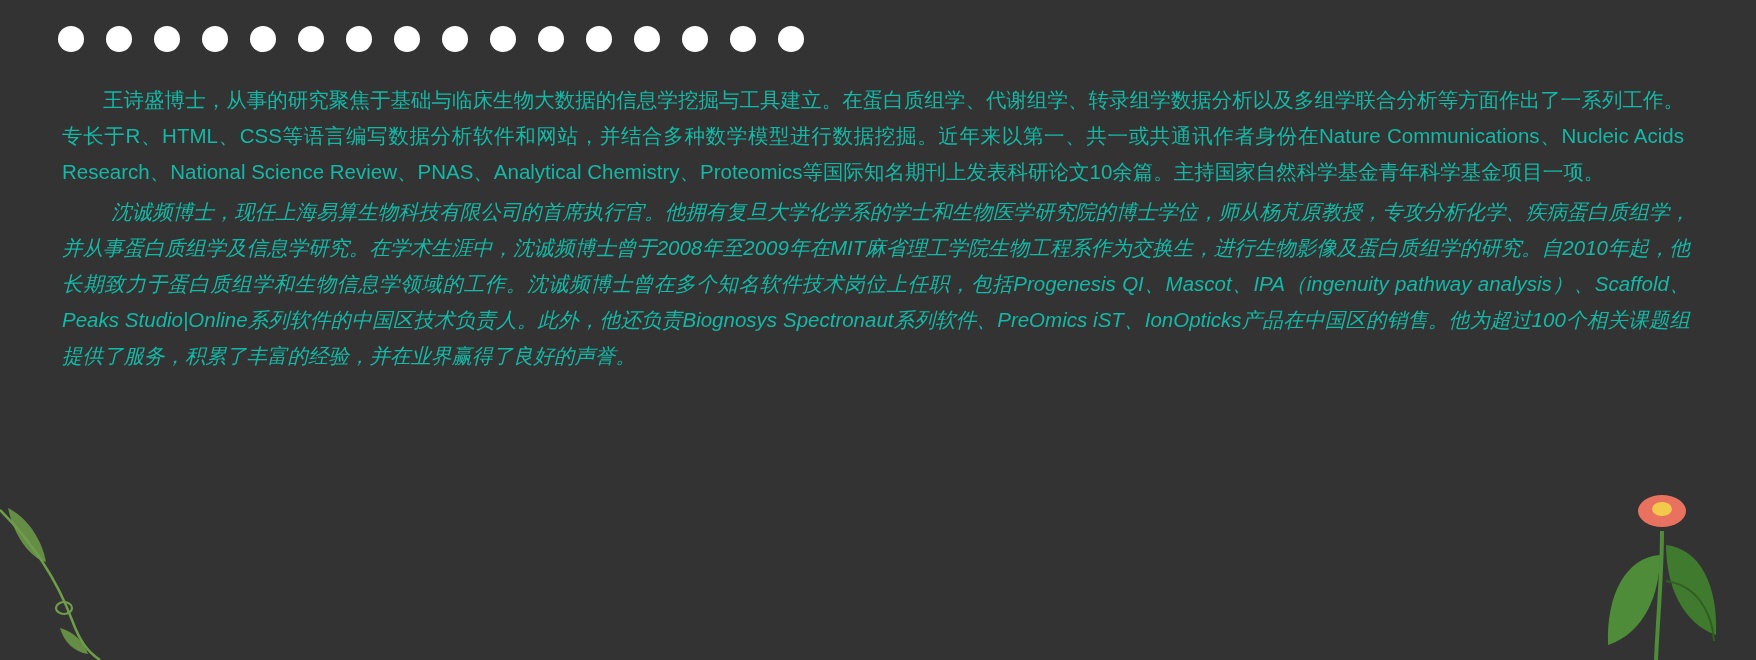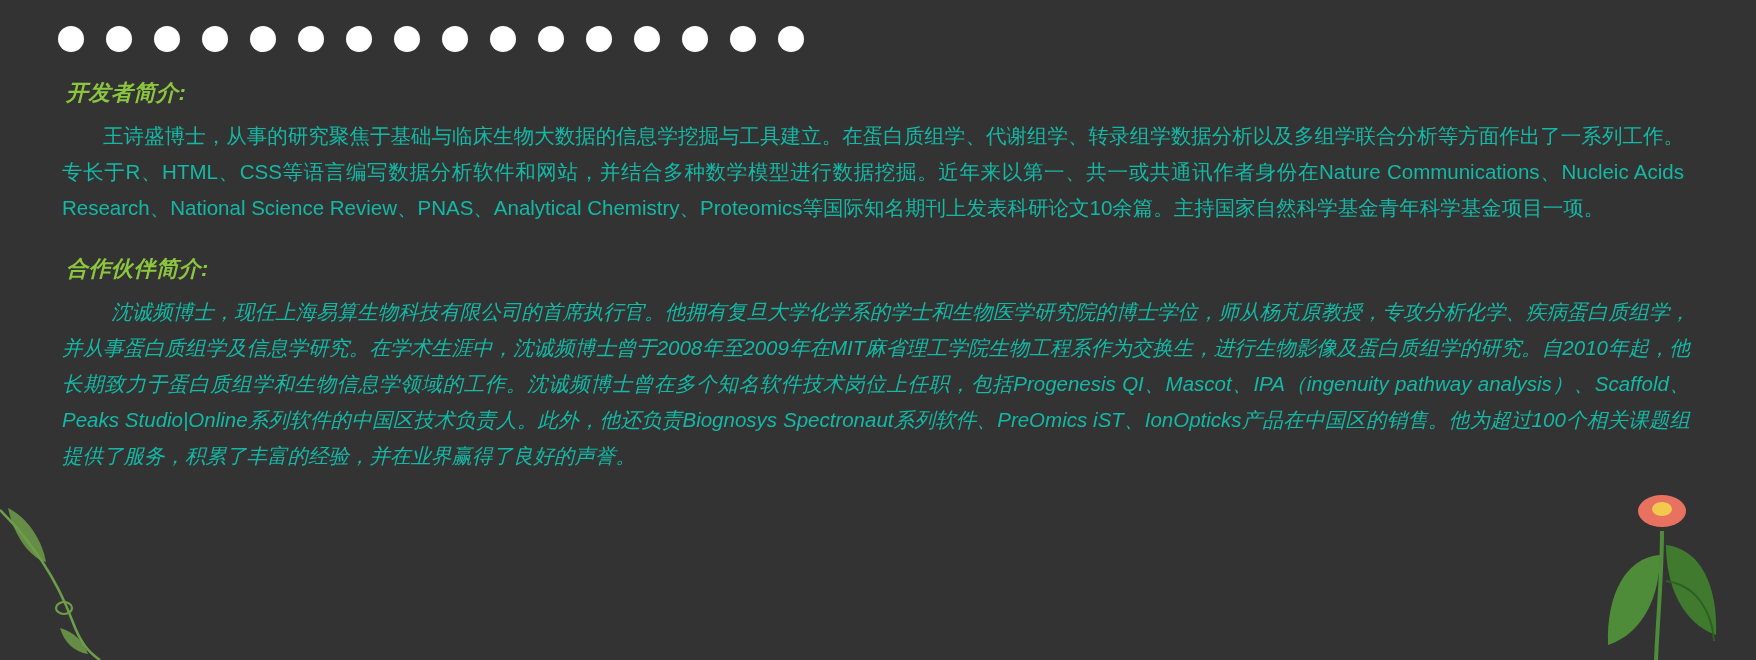--- a/index.html
+++ b/index.html
@@ -105,25 +105,23 @@
       <span class="dot" style="background: rgb(255, 255, 255);"></span>
       <span class="dot" style="background: rgb(255, 255, 255);"></span>
       <span class="dot" style="background: rgb(255, 255, 255);"></span>
       <span class="dot" style="background: rgb(255, 255, 255);"></span>
       <span class="dot" style="background: rgb(255, 255, 255);"></span>
       <span class="dot" style="background: rgb(255, 255, 255);"></span>
     </div>
 
   <div class="content">
 
-    <h2 class="section-heading">开发者简介:</h2>
 
     <p class="body-text first">王诗盛博士，从事的研究聚焦于基础与临床生物大数据的信息学挖掘与工具建立。在蛋白质组学、代谢组学、转录组学数据分析以及多组学联合分析等方面作出了一系列工作。专长于R、HTML、CSS等语言编写数据分析软件和网站，并结合多种数学模型进行数据挖掘。近年来以第一、共一或共通讯作者身份在Nature Communications、Nucleic Acids Research、National Science Review、PNAS、Analytical Chemistry、Proteomics等国际知名期刊上发表科研论文10余篇。主持国家自然科学基金青年科学基金项目一项。</p>
 
-    <h2 class="section-heading second">合作伙伴简介:</h2>
 
     <p class="body-text second">沈诚频博士，现任上海易算生物科技有限公司的首席执行官。他拥有复旦大学化学系的学士和生物医学研究院的博士学位，师从杨芃原教授，专攻分析化学、疾病蛋白质组学，并从事蛋白质组学及信息学研究。在学术生涯中，沈诚频博士曾于2008年至2009年在MIT麻省理工学院生物工程系作为交换生，进行生物影像及蛋白质组学的研究。自2010年起，他长期致力于蛋白质组学和生物信息学领域的工作。沈诚频博士曾在多个知名软件技术岗位上任职，包括Progenesis QI、Mascot、IPA（ingenuity pathway analysis）、Scaffold、Peaks Studio|Online系列软件的中国区技术负责人。此外，他还负责Biognosys Spectronaut系列软件、PreOmics iST、IonOpticks产品在中国区的销售。他为超过100个相关课题组提供了服务，积累了丰富的经验，并在业界赢得了良好的声誉。</p>
 
   </div>
 
   <svg class="vine" viewBox="0 0 130 160">
     <path d="M0 10 C 30 40, 55 75, 72 120 C 80 142, 88 152, 100 160" stroke="#6f9e4a" stroke-width="2.5" fill="none"></path>
     <path d="M8 8 C 28 18, 42 40, 46 62 C 30 58, 14 36, 8 8 Z" fill="#6f9e4a" opacity="0.85"></path>
     <ellipse cx="64" cy="108" rx="8" ry="6" fill="none" stroke="#6f9e4a" stroke-width="2.2"></ellipse>
     <path d="M60 128 C 74 132, 84 142, 88 154 C 74 152, 64 142, 60 128 Z" fill="#6f9e4a" opacity="0.85"></path>

